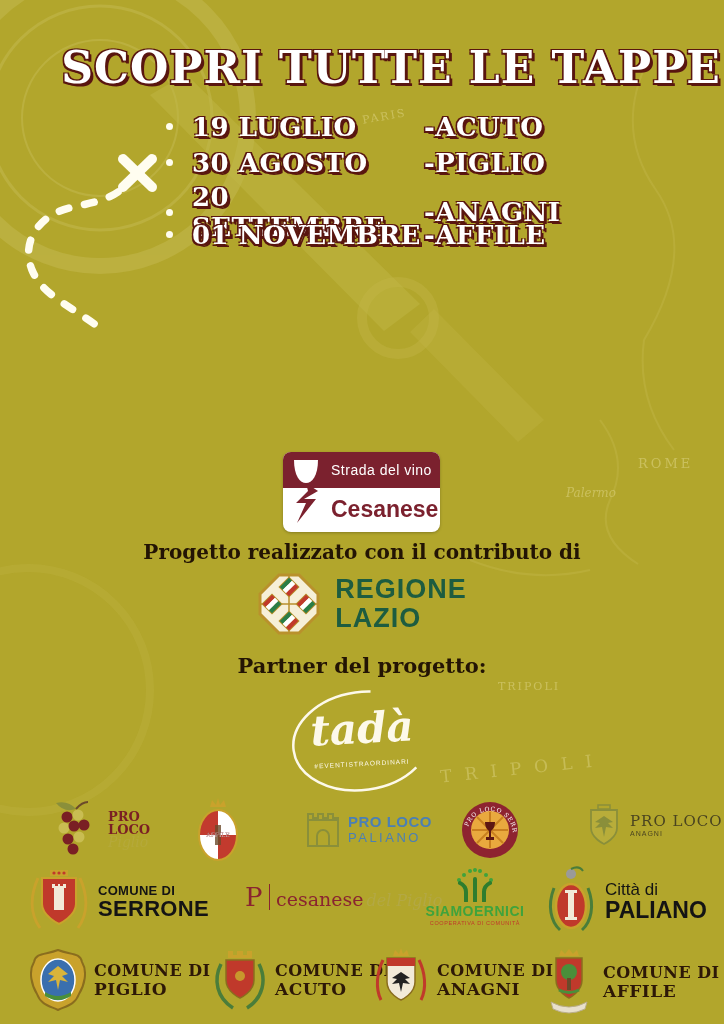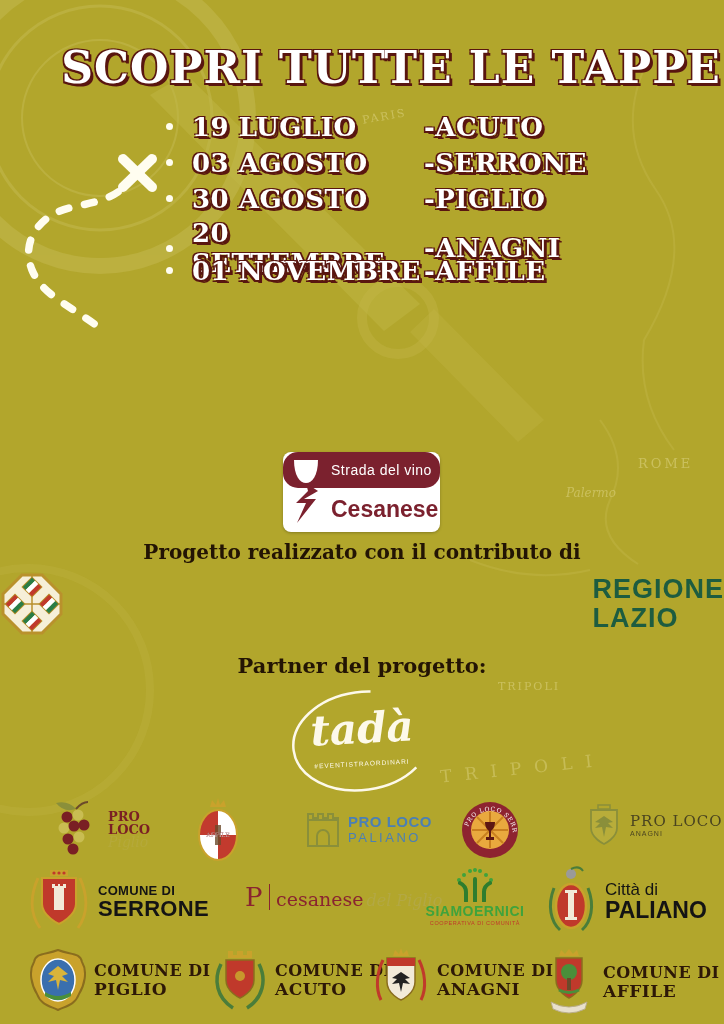--- a/index.html
+++ b/index.html
@@ -40,35 +40,35 @@
   .assoc{ position:absolute; left:0; top:348px; width:724px; text-align:center;
           color:#231607; z-index:2; }
   .assoc .l1{ font-size:20px; line-height:30px; }
   .assoc .l2{ font-size:20px; line-height:30px; }
   .assoc .l3{ font-size:21px; line-height:30px; }
 
   
   .strada{ position:absolute; left:283px; top:452px; width:157px; height:80px;
            background:#fff; border-radius:8px; overflow:hidden; z-index:2;
            box-shadow:0 1px 3px rgba(0,0,0,.25); }
-  .strada .top{ position:absolute; left:0; top:0; width:157px; height:36px; background:#7b212e;border-radius:15px; }
+  .strada .top{ position:absolute; left:0; top:0; width:157px; height:36px; background:#7b212e; }
   .strada .top span{ position:absolute; left:48px; top:10px; color:#fff; font-size:14px; letter-spacing:.5px; }
   .strada .bottom span{ position:absolute; left:48px; top:44px; color:#7b212e;
                         font-size:23px; font-weight:bold; }
   .strada svg{ position:absolute; left:4px; top:3px; }
 
   
   .section-label{ position:absolute; left:0; width:724px; text-align:center;
     font-family:"DejaVu Serif",serif; font-weight:bold; color:#231404; z-index:2; }
   .contributo{ top:540px; font-size:20px; }
   .partner{ top:653px; font-size:21px; }
 
   
   .regione{ position:absolute; left:0; top:572px; width:724px; display:flex;
-            justify-content:space-between; align-items:center; gap:14px; z-index:2; }
+            justify-content:center; align-items:center; gap:14px; z-index:2; }
   .regione .txt{ color:#1d5c40; font-weight:bold; font-size:27px; line-height:29px;
                  letter-spacing:1px; }
 
   
   .tada{ position:absolute; left:287px; top:688px; width:150px; height:110px; z-index:2; }
   .tada .name{ position:absolute; left:0; top:16px; width:150px; text-align:center;
     color:#fdf9ea; font-family:"DejaVu Serif",serif; font-weight:bold; font-style:italic;
     font-size:42px; transform:rotate(-3deg); }
   .tada .tagline{ position:absolute; left:0; top:72px; width:150px; text-align:center;
     color:#fdf9ea; font-size:6.5px; letter-spacing:1px; transform:rotate(-3deg); }
@@ -147,25 +147,20 @@
   </svg>
 
   <div class="stages">
     <div class="stage-row">
       <span class="dot"></span>
       <span class="stage-date outlined">19 LUGLIO</span>
       <span class="stage-place outlined">-ACUTO</span>
     </div>
     <div class="stage-row">
       <span class="dot"></span>
-      <span class="stage-date outlined">03 AGOSTO</span>
-      <span class="stage-place outlined">-SERRONE</span>
-    </div>
-    <div class="stage-row">
-      <span class="dot"></span>
       <span class="stage-date outlined">30 AGOSTO</span>
       <span class="stage-place outlined">-PIGLIO</span>
     </div>
     <div class="stage-row">
       <span class="dot"></span>
       <span class="stage-date outlined">20 SETTEMBRE</span>
       <span class="stage-place outlined">-ANAGNI</span>
     </div>
     <div class="stage-row">
       <span class="dot"></span>

